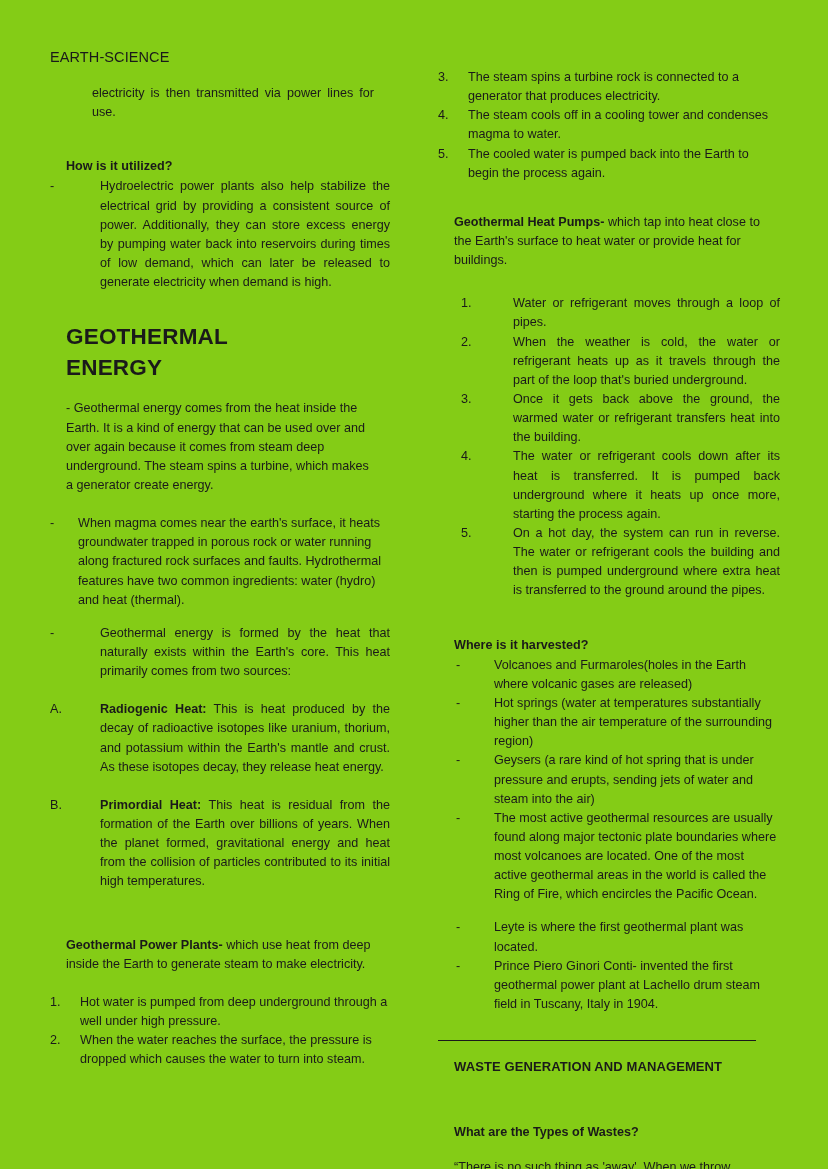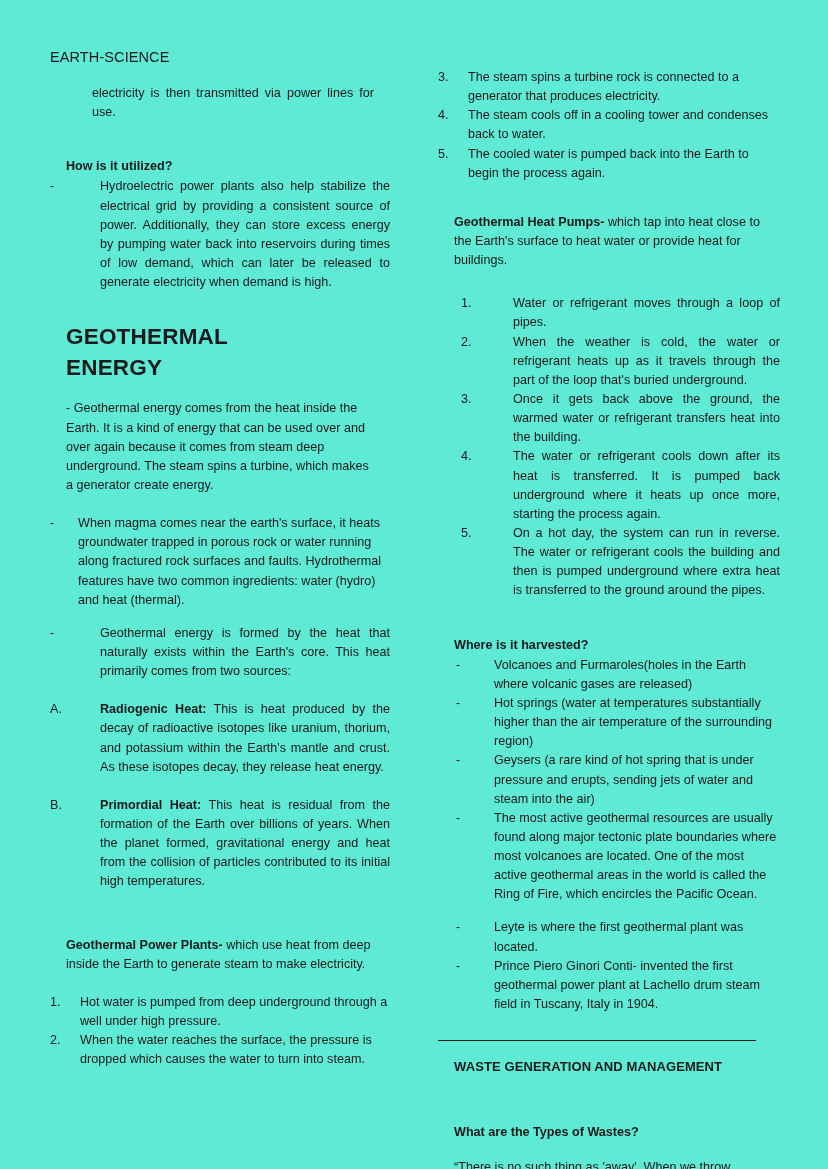--- a/index.html
+++ b/index.html
@@ -8,21 +8,21 @@
     background: #ffffff;
   }
   body {
     font-family: "Liberation Sans", sans-serif;
     color: #111111;
   }
   .page {
     position: relative;
     width: 828px;
     height: 1169px;
-    background: #5eead4;
+    background: #84cc16;
     overflow: hidden;
     box-sizing: border-box;
   }
   .running-head {
     position: absolute;
     left: 50px;
     top: 49px;
     font-size: 14.5px;
     letter-spacing: 0.1px;
     color: #1a1a1a;
@@ -191,21 +191,21 @@
   </div>
 
   <div class="col col-right">
 
     <div class="row num-right">
       <span class="marker">3.</span>
       <span class="rtext flush">The steam spins a turbine rock is connected to a generator that produces electricity.</span>
     </div>
     <div class="row num-right">
       <span class="marker">4.</span>
-      <span class="rtext flush">The steam cools off in a cooling tower and condenses back to water.</span>
+      <span class="rtext flush">The steam cools off in a cooling tower and condenses magma to water.</span>
     </div>
     <div class="row num-right">
       <span class="marker">5.</span>
       <span class="rtext flush">The cooled water is pumped back into the Earth to begin the process again.</span>
     </div>
 
     <div class="gap-md"></div>
 
     <p class="para flush"><b>Geothermal Heat Pumps-</b><span> which tap into heat close to the Earth's surface to heat water or provide heat for buildings.</span></p>
 

